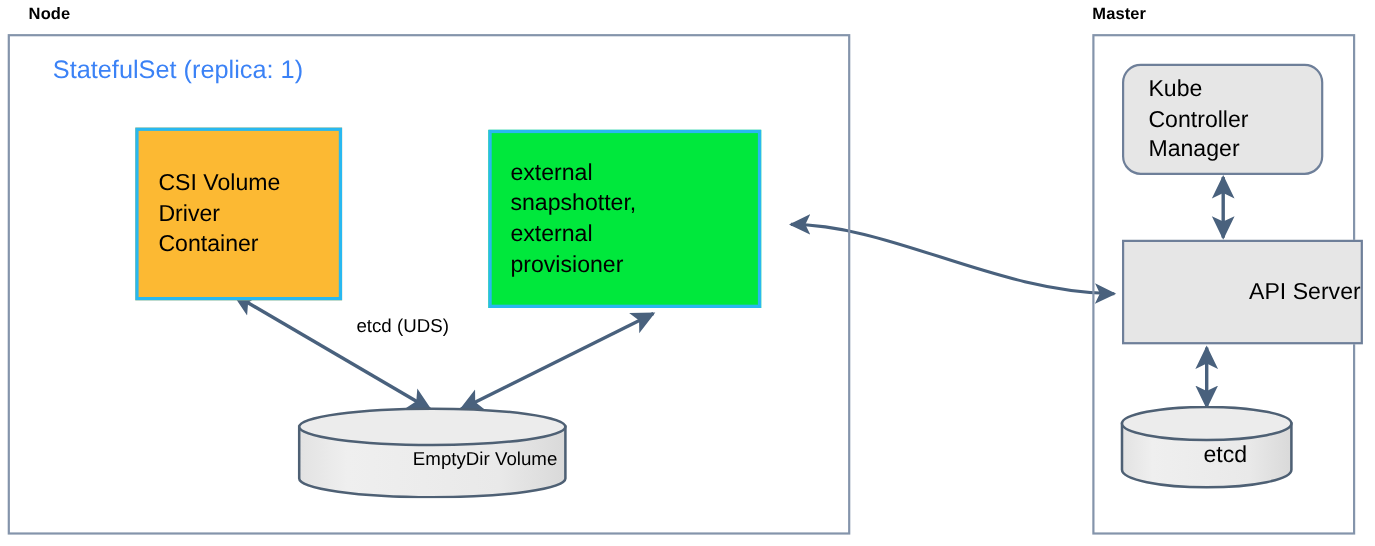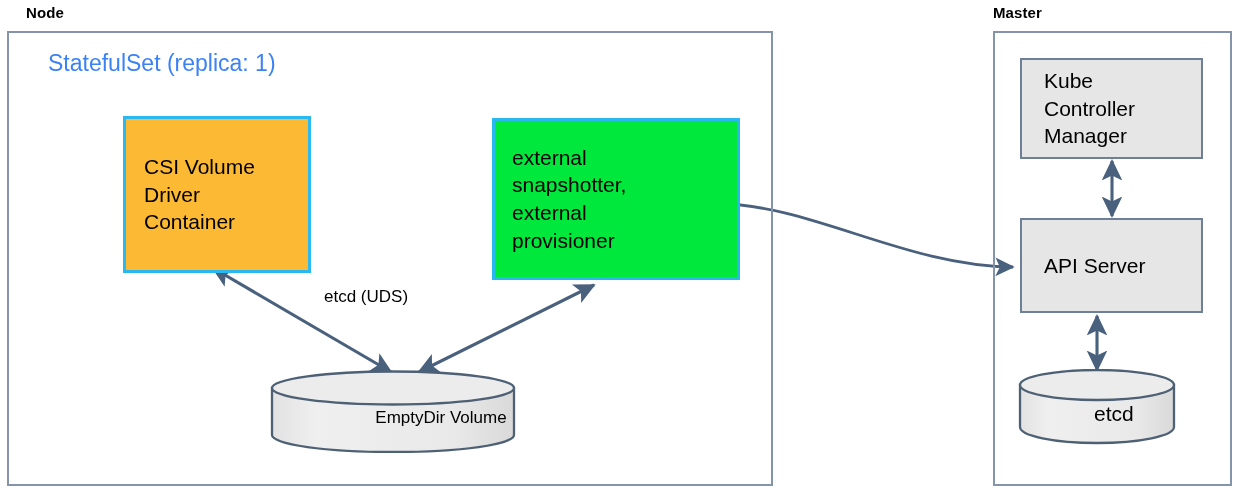--- a/index.html
+++ b/index.html
@@ -157,47 +157,47 @@
   <div class="group-box" style="left:7px; top:31px; width:766px; height:455px;"></div>
 
   <div class="inner-title" style="left:26px; top:50px;">StatefulSet (replica: 1)</div>
 
   <div class="node node-orange" style="left:123px; top:116px; width:188px; height:157px;">
     <span class="node-text">CSI Volume
 Driver
 Container</span>
   </div>
 
-  <div class="node node-green" style="left:492px; top:118px; width:248px; height:162px;">
+  <div class="node node-green" style="left:444px; top:118px; width:248px; height:162px;">
     <span class="node-text">external
 snapshotter,
 external
 provisioner</span>
   </div>
 
   <div class="edge-label" style="left:324px; top:287px;">etcd (UDS)</div>
 
   <div class="cyl" style="left:270px; top:370px; width:246px; height:83px;">
     <svg width="246" height="83" viewBox="0 0 246 83" xmlns="http://www.w3.org/2000/svg">
       <path d="M 2 18 L 2 65 A 121 17 0 0 0 244 65 L 244 18 Z" fill="url(#cylShade)" stroke="#4e6074" stroke-width="2.3"></path>
       <ellipse cx="123" cy="18" rx="121" ry="16.5" fill="#ececec" stroke="#4e6074" stroke-width="2.3"></ellipse>
     </svg>
     <div class="cyl-label" style="top:38px;">EmptyDir Volume</div>
   </div>
 
   <div class="group-label" style="left:993px; top:4px;">Master</div>
   <div class="group-box" style="left:993px; top:31px; width:239px; height:455px;"></div>
 
-  <div class="node node-gray" style="left:1020px; top:58px; width:183px; height:101px;">
+  <div class="node node-gray" style="left:1020px; top:58px; width:183px; height:101px;border-radius:17px;">
     <span class="node-text">Kube
 Controller
 Manager</span>
   </div>
 
-  <div class="node node-gray" style="left:1020px; top:218px; width:183px; height:95px;">
+  <div class="node node-gray" style="left:1020px; top:218px; width:219px; height:95px;text-align:right;">
     <span class="node-text">API Server</span>
   </div>
 
   <div class="cyl" style="left:1018px; top:369px; width:158px; height:76px;">
     <svg width="158" height="76" viewBox="0 0 158 76" xmlns="http://www.w3.org/2000/svg">
       <path d="M 2 16 L 2 58 A 77 16 0 0 0 156 58 L 156 16 Z" fill="url(#cylShade)" stroke="#4e6074" stroke-width="2.3"></path>
       <ellipse cx="79" cy="16" rx="77" ry="15" fill="#ececec" stroke="#4e6074" stroke-width="2.3"></ellipse>
     </svg>
     <div class="cyl-label left-aligned" style="top:33px; left:28px; width:auto; font-size:21px;">etcd</div>
   </div>

